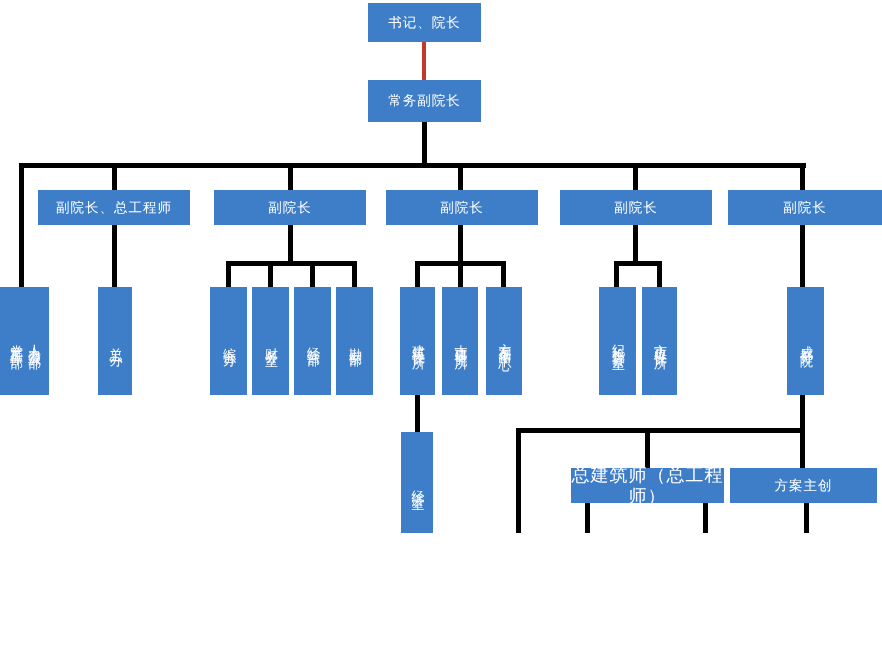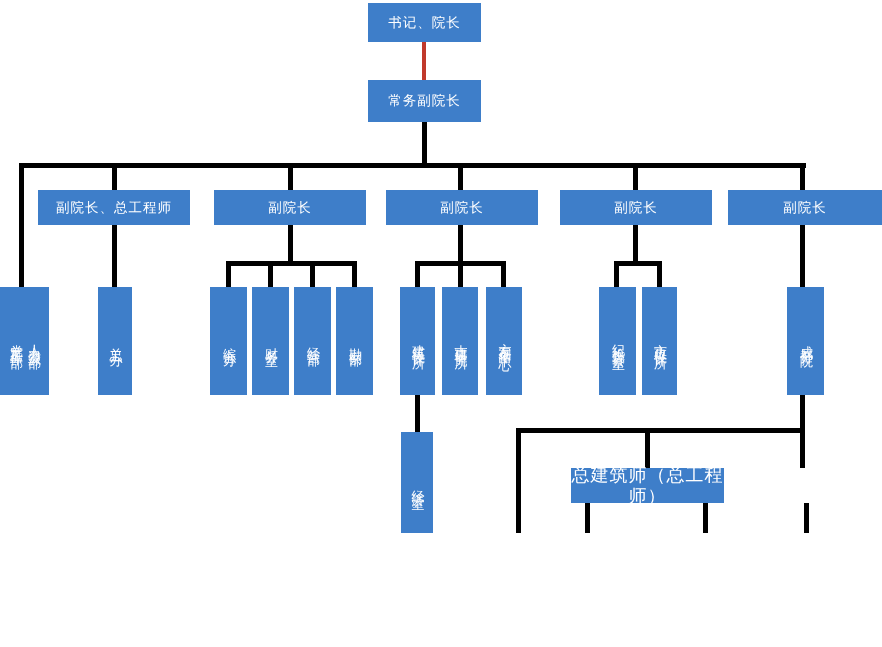--- a/index.html
+++ b/index.html
@@ -116,20 +116,21 @@
   </div>
   <div class="node v" style="left:787px;top:287px;width:37px;height:108px">
     <span class="vt">成都分院</span>
   </div>
 
   <div class="node v" style="left:401px;top:432px;width:32px;height:105px">
     <span class="vt">经济室</span>
   </div>
 
   <div class="node h" style="left:571px;top:468px;width:153px;height:35px;font-size:18px">总建筑师（总工程师）</div>
+  <div class="node h" style="left:730px;top:468px;width:147px;height:35px">方案主创</div>
 
   <div class="node v" style="left:500px;top:541px;width:37px;height:105px">
     <span class="vt">行政办公室</span>
   </div>
   <div class="node v" style="left:570px;top:541px;width:35px;height:105px">
     <span class="vt spread">总 工 办</span>
   </div>
   <div class="node v" style="left:688px;top:541px;width:35px;height:105px">
     <span class="vt">建筑设计中心</span>
   </div>

